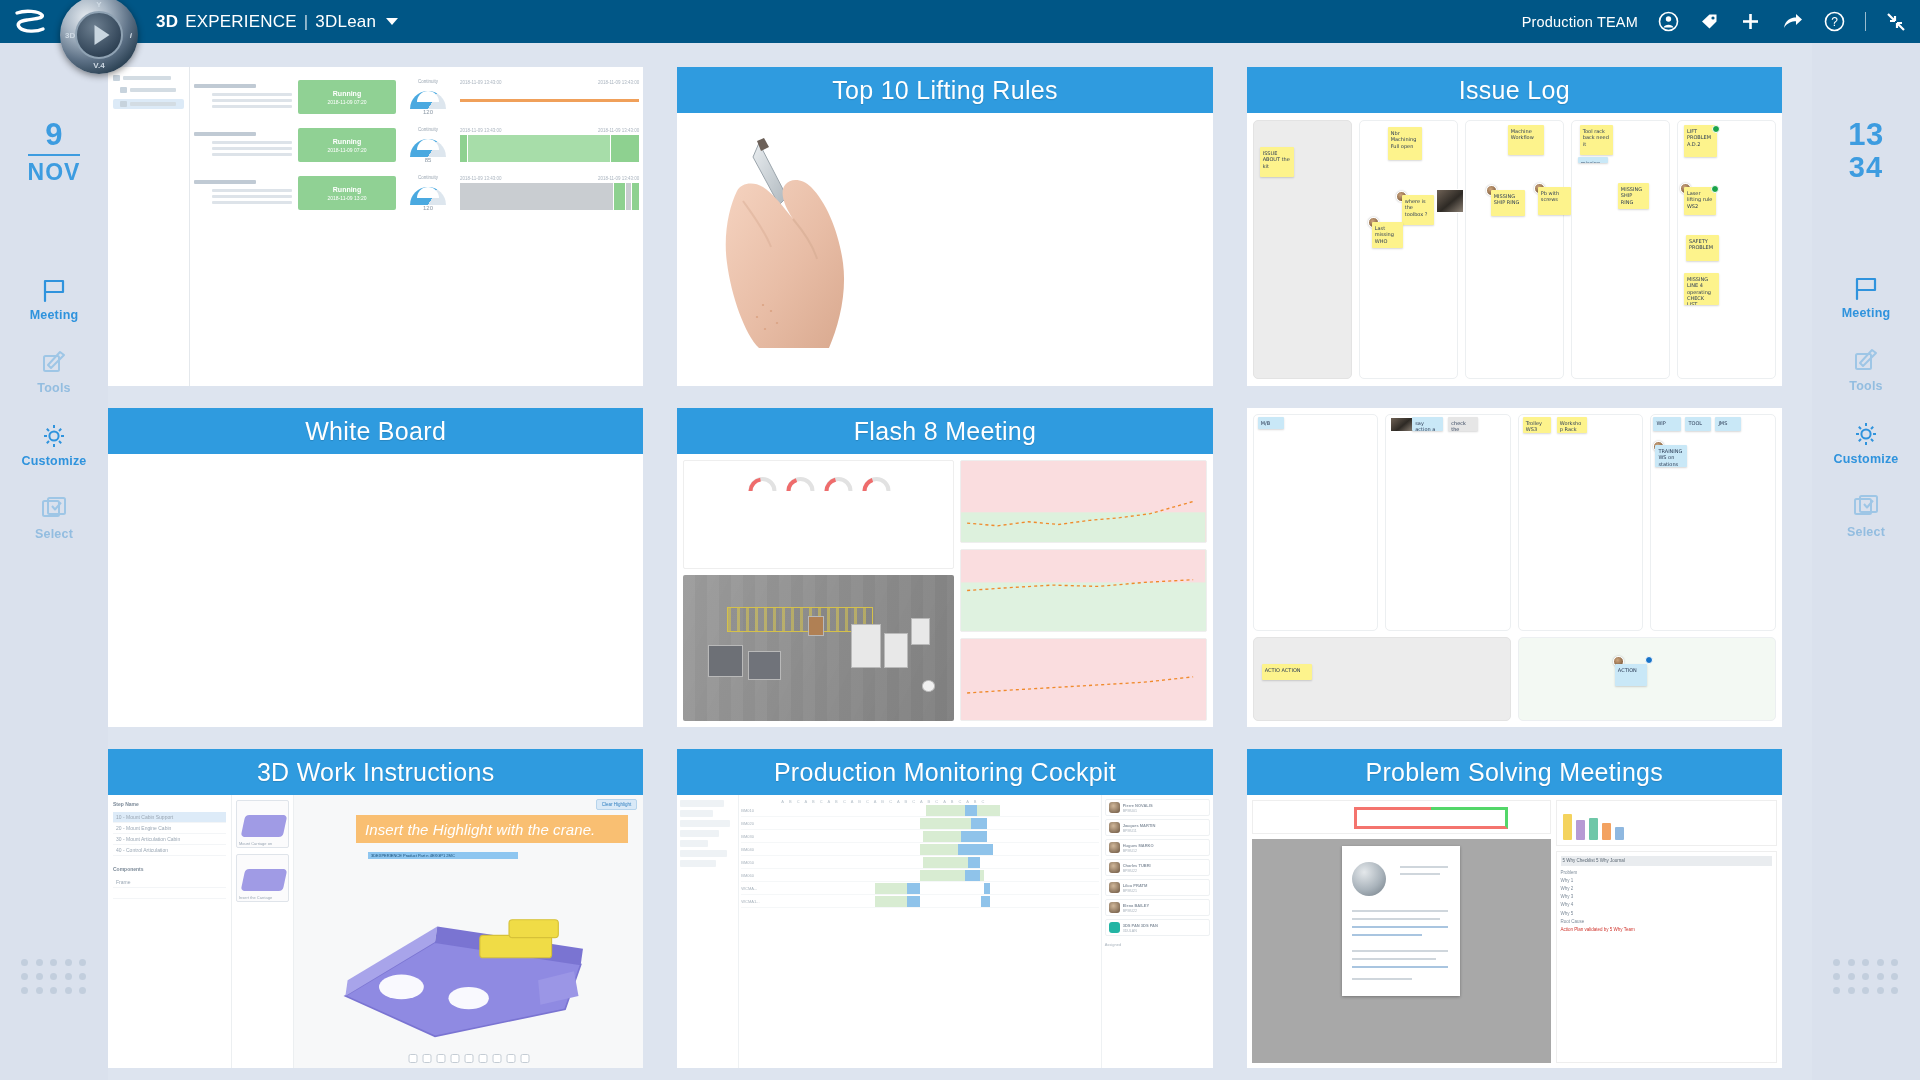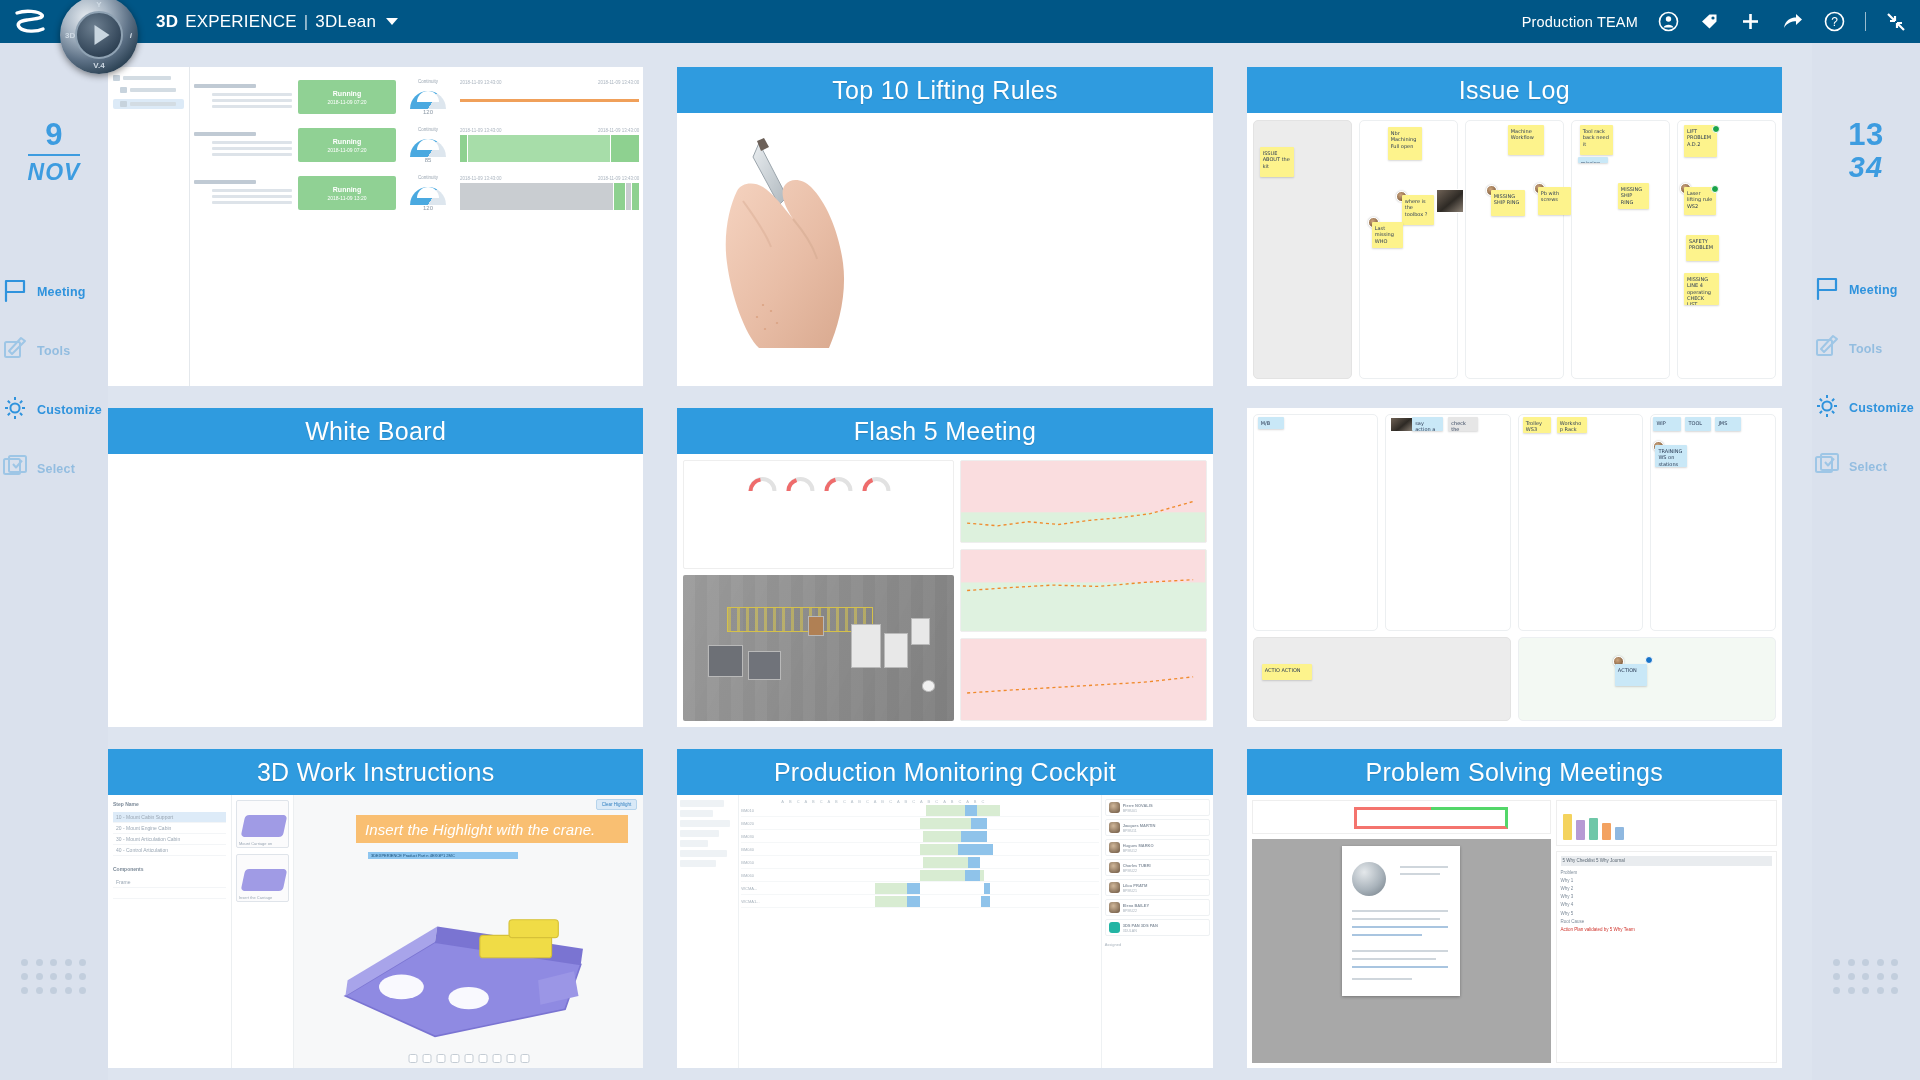--- a/index.html
+++ b/index.html
@@ -67,26 +67,26 @@
   .rail {
     position: absolute; top: 43px; width: 108px; height: 1037px;
     background: #dae1ed; display: flex; flex-direction: column; align-items: center;
   }
   .rail.left { left: 0; }
   .rail.right { right: 0; }
   .rail .clock { margin-top: 76px; text-align: center; color: #3d9ce0; line-height: 1; }
   .rail .clock .big { font-size: 31px; font-weight: bold; letter-spacing: .5px; }
   .rail.left .clock .big { display: block; }
   .rail.left .clock .rule { width: 52px; height: 2px; background: #3d9ce0; margin: 4px auto 5px; }
-  .rail .clock .sub { font-size: 23px; font-weight: bold; letter-spacing: 1px; font-style: italic; }
+  .rail .clock .sub { font-size: 23px; font-weight: bold; letter-spacing: 1px; }
   .rail.right .clock .big { font-size: 31px; }
   .rail.right .clock .sub { font-size: 29px; display: block; margin-top: 3px; }
 
   .rail-items { margin-top: 92px; display: flex; flex-direction: column; align-items: center; gap: 27px; width: 100%; }
-  .rail-item { display: flex; align-items: center; gap: 7px; cursor: pointer; width: 100%; }
+  .rail-item { display: flex; flex-direction: column; align-items: center; cursor: pointer; width: 100%; }
   .rail-item .lbl { font-size: 12.5px; font-weight: bold; letter-spacing: .2px; }
   .rail-item.on .lbl { color: #2f93dd; }
   .rail-item.off .lbl { color: #93bde0; }
   .rail-item.on svg { stroke: #2f93dd; }
   .rail-item.off svg { stroke: #9ec6e6; }
 
   .dots { position: absolute; bottom: 86px; width: 66px; left: 50%; transform: translateX(-50%);
           display: grid; grid-template-columns: repeat(5, 1fr); gap: 7px; }
   .dots i { width: 7px; height: 7px; border-radius: 50%; background: #c2cedd; display: block; }
 
@@ -616,21 +616,21 @@
   </div>
 
   <div class="card">
     <div class="card-head">White Board</div>
     <div class="card-body">
       <div class="wb-empty"></div>
     </div>
   </div>
 
   <div class="card">
-    <div class="card-head">Flash 5 Meeting</div>
+    <div class="card-head">Flash 8 Meeting</div>
     <div class="card-body">
       <div class="flash">
         <div class="panel">
           <svg width="100%" height="38" viewBox="0 0 160 38" style="margin-top:4px" aria-hidden="true">
             <g fill="none" stroke-width="4">
               <path d="M12 26 A12 12 0 0 1 36 26" stroke="#e2e2e2"></path>
                 <path d="M12 26 A12 12 0 0 1 22 14.6" stroke="#ef6c6c"></path>
               <path d="M50 26 A12 12 0 0 1 74 26" stroke="#e2e2e2"></path>
                 <path d="M50 26 A12 12 0 0 1 58 15.2" stroke="#ef6c6c"></path>
               <path d="M88 26 A12 12 0 0 1 112 26" stroke="#e2e2e2"></path>

